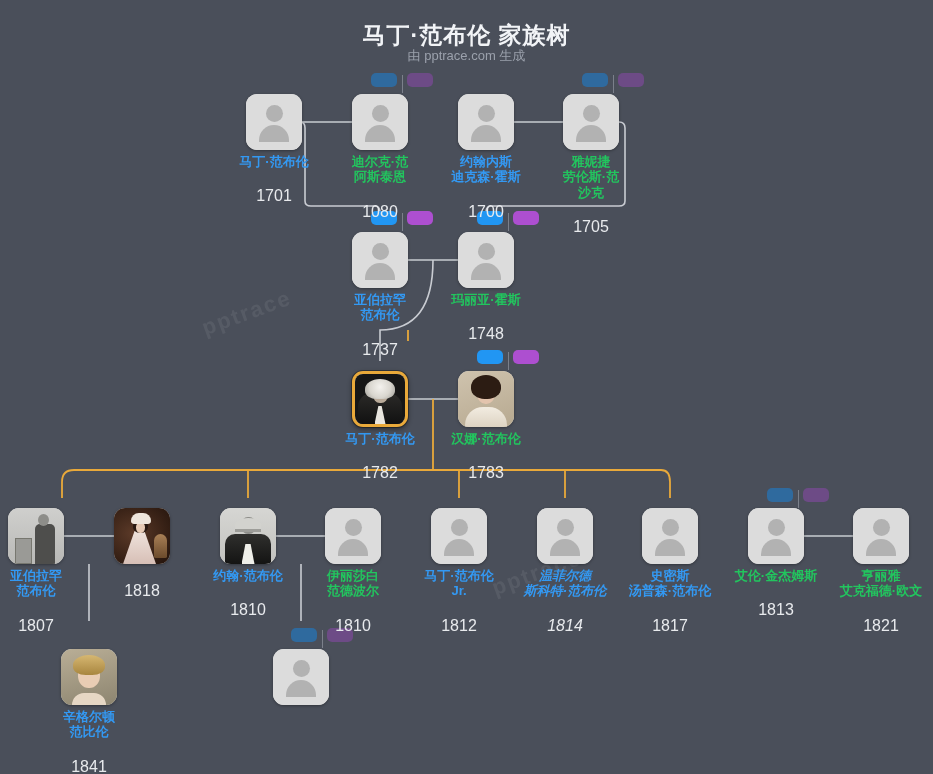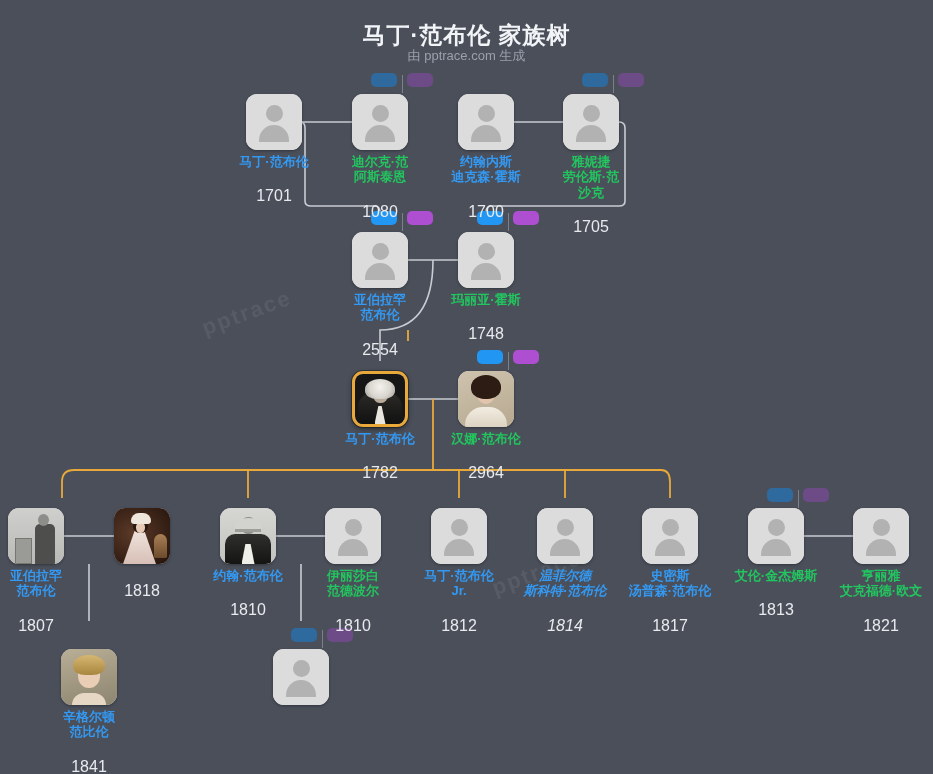--- a/index.html
+++ b/index.html
@@ -321,21 +321,21 @@
           <span class="nm f">雅妮捷<br>劳伦斯·范<br>沙克</span>
           <span class="yr">1705</span>
         </div>
       </div>
       <div class="person" style="left: 380px; top: 232px;">
         <div class="card">
           <div class="ph"></div>
         </div>
         <div class="label">
           <span class="nm m">亚伯拉罕<br>范布伦</span>
-          <span class="yr">2554</span>
+          <span class="yr">1737</span>
         </div>
       </div>
       <div class="person" style="left: 486px; top: 232px;">
         <div class="card">
           <div class="ph"></div>
         </div>
         <div class="label">
           <span class="nm f">玛丽亚·霍斯</span>
           <span class="yr">1748</span>
         </div>
@@ -357,21 +357,21 @@
       <div class="person" style="left: 486px; top: 371px;">
         <div class="card">
           <div class="photo pho-hannah">
             <div class="body"></div>
             <div class="face"></div>
             <div class="hair"></div>
           </div>
         </div>
         <div class="label">
           <span class="nm f">汉娜·范布伦</span>
-          <span class="yr">2964</span>
+          <span class="yr">1783</span>
         </div>
       </div>
       <div class="person" style="left: 36px; top: 508px;">
         <div class="card">
           <div class="photo pho-abraham">
             <div class="body"></div>
             <div class="head"></div>
             <div class="ped"></div>
           </div>
         </div>

